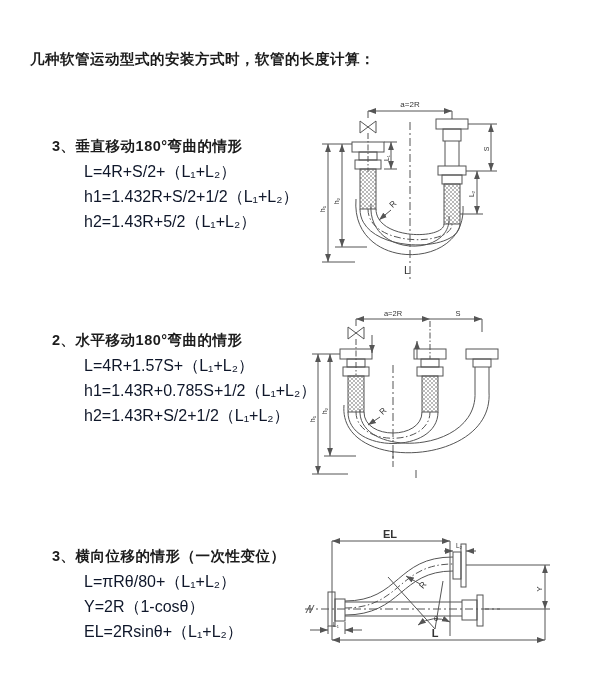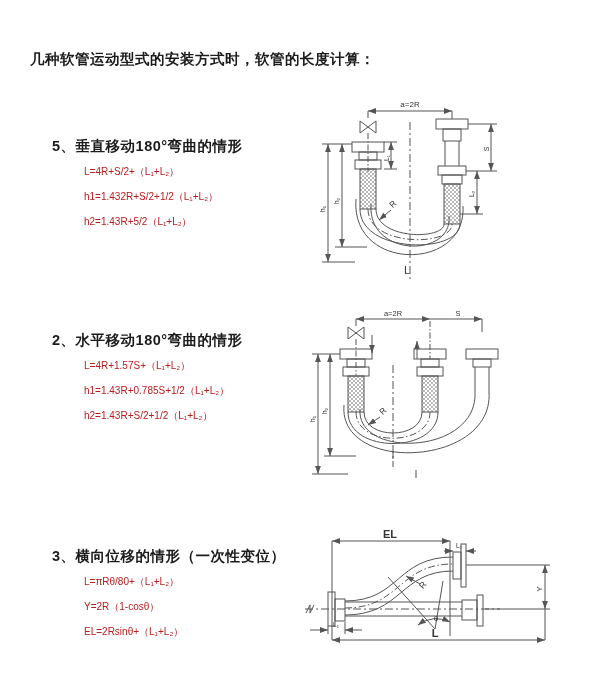--- a/index.html
+++ b/index.html
@@ -5,33 +5,33 @@
   html,body{margin:0;padding:0;background:#fff;}
   .page{
     position:relative;width:600px;height:675px;background:#ffffff;
     font-family:"Liberation Sans","DejaVu Sans",sans-serif;color:#1c1c1c;overflow:hidden;margin-top:24px;
   }
   .title{
     position:absolute;left:30px;top:26px;font-size:14.5px;font-weight:bold;letter-spacing:0.5px;
   }
   .section{position:absolute;left:52px;}
   .heading{font-size:14.5px;font-weight:bold;line-height:25px;letter-spacing:0.5px;white-space:nowrap;}
-  .formula{font-size:10px;line-height:25px;padding-left:32px;white-space:nowrap;color:#b91c1c;}
+  .formula{font-size:16px;line-height:25px;padding-left:32px;white-space:nowrap;color:#0f172a;}
   .diagram{position:absolute;}
   svg text{font-family:"Liberation Sans","DejaVu Sans",sans-serif;fill:#333;}
 </style>
 </head>
 <body>
 
 <div class="page">
 
   <div class="title">几种软管运动型式的安装方式时，软管的长度计算：</div>
 
   <div class="section" style="top:110px">
-    <div class="heading">5、垂直移动180°弯曲的情形</div>
+    <div class="heading">3、垂直移动180°弯曲的情形</div>
     <div class="formula">L=4R+S/2+（L₁+L₂）</div>
     <div class="formula">h1=1.432R+S/2+1/2（L₁+L₂）</div>
     <div class="formula">h2=1.43R+5/2（L₁+L₂）</div>
   </div>
 
   <div class="section" style="top:304px">
     <div class="heading">2、水平移动180°弯曲的情形</div>
     <div class="formula">L=4R+1.57S+（L₁+L₂）</div>
     <div class="formula">h1=1.43R+0.785S+1/2（L₁+L₂）</div>
     <div class="formula">h2=1.43R+S/2+1/2（L₁+L₂）</div>

